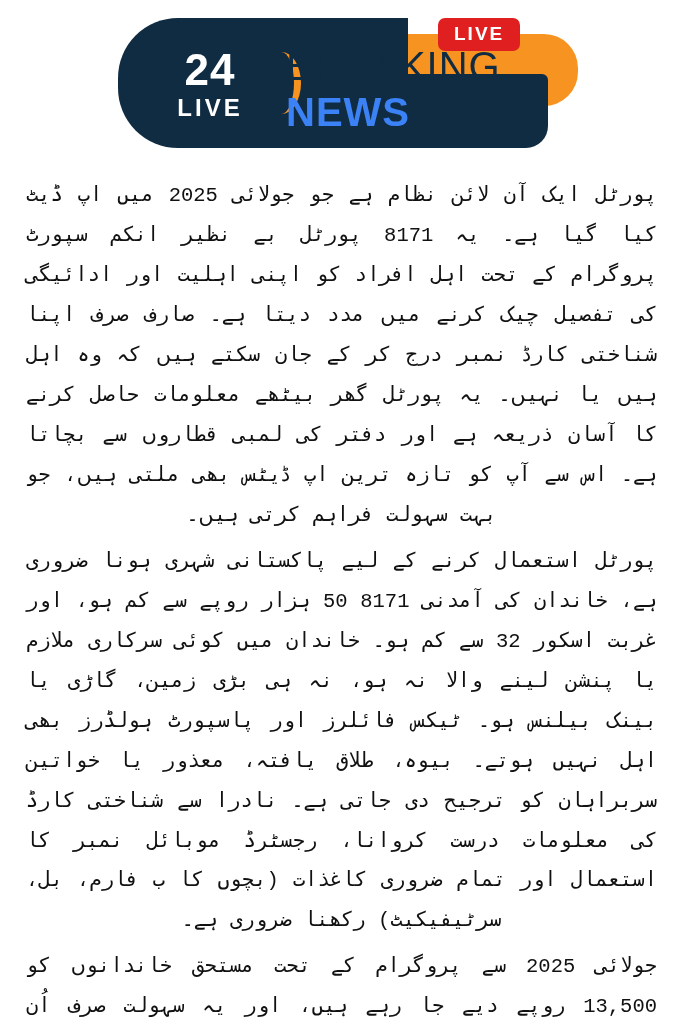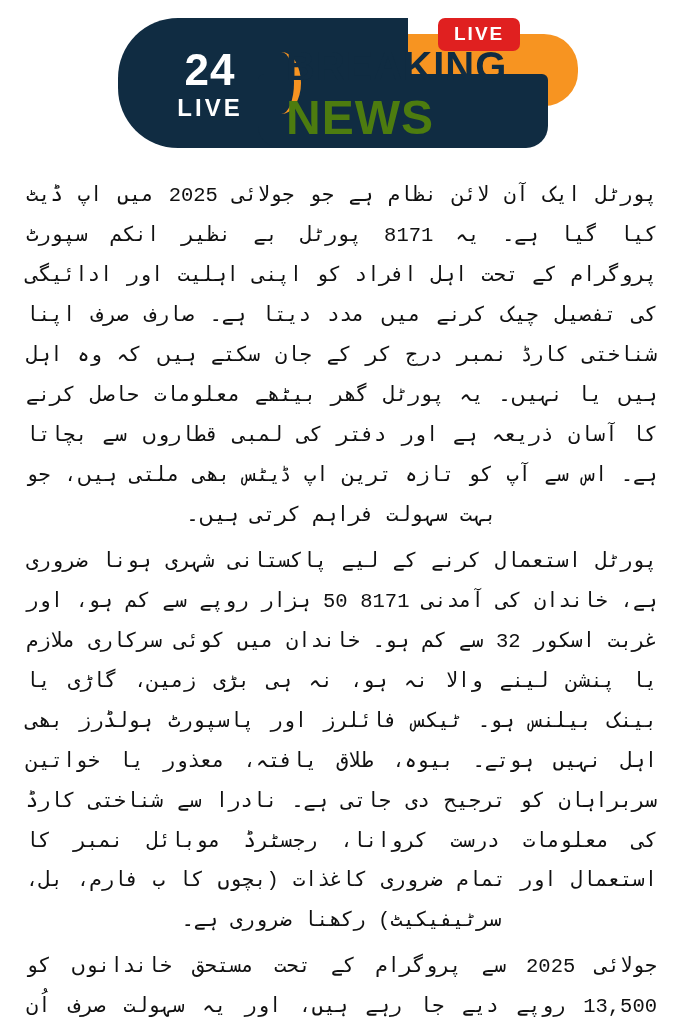--- a/index.html
+++ b/index.html
@@ -84,31 +84,31 @@
     width: 26px;
     height: 62px;
     border-right: 7px solid #f79421;
     border-radius: 0 60% 60% 0 / 0 50% 50% 0;
   }
   .word-breaking {
     position: absolute;
     left: 168px;
     top: 26px;
     font-size: 40px;
-    font-weight: bold;
+    font-weight: normal;
     color: #102c42;
     letter-spacing: 1px;
   }
   .word-news {
     position: absolute;
     left: 168px;
     top: 72px;
-    font-size: 48px;
+    font-size: 40px;
     font-weight: bold;
-    color: #4d7c0f;
+    color: #3b82f6;
     letter-spacing: 1px;
   }
   .live-badge {
     position: absolute;
     left: 320px;
     top: 0px;
     background: #e02020;
     color: #ffffff;
     font-size: 19px;
     font-weight: bold;

